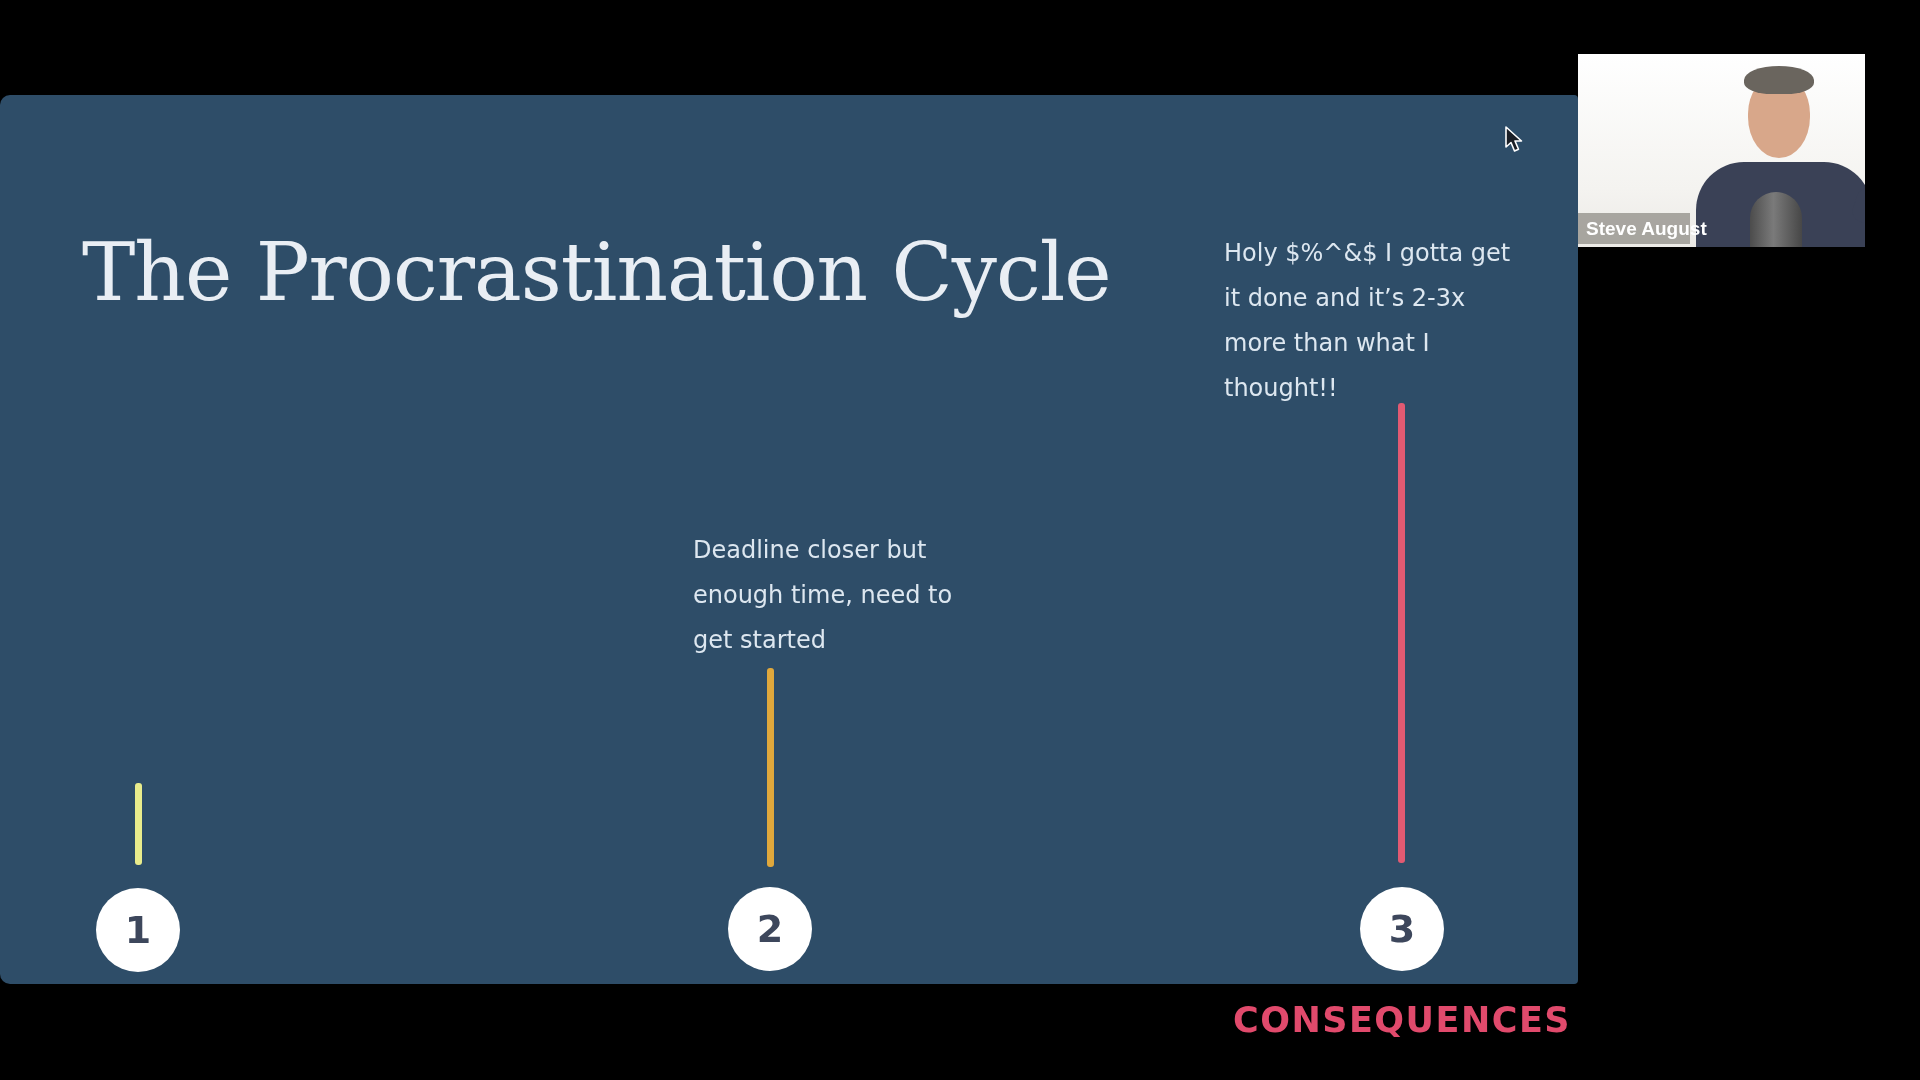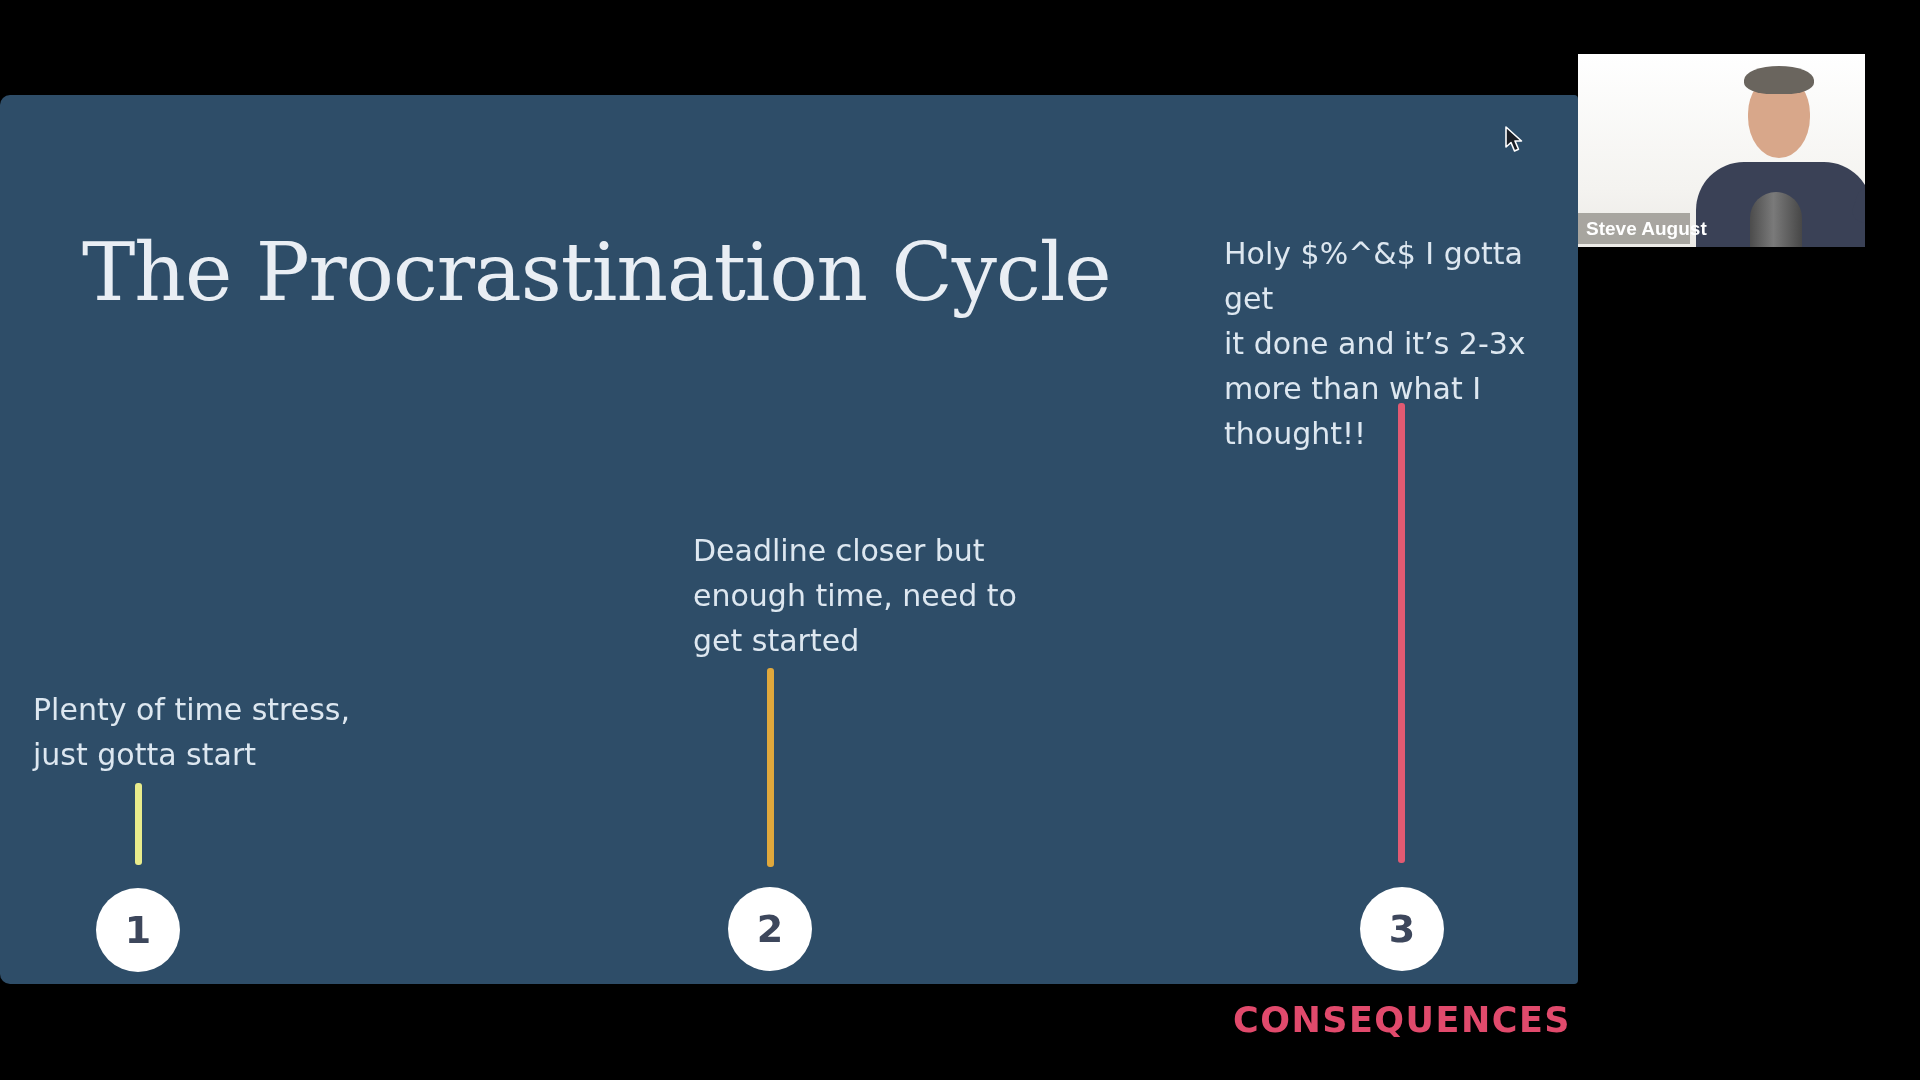--- a/index.html
+++ b/index.html
@@ -29,21 +29,21 @@
   .slide-subtitle{
     position:absolute;left:82px;top:258px;
     font-family:"DejaVu Serif", serif;
     font-weight:400;
     font-size:40px;line-height:48px;
     color:var(--subtitle-color,#c7d3de);
     white-space:nowrap;
   }
   .stage-label{
     position:absolute;
-    font-size:30px;line-height:45px;
+    font-size:24px;line-height:45px;
     color:var(--body-color,#dde7f0);
     white-space:pre-line;
   }
   .stage-label.s1{left:33px;top:592px;}
   .stage-label.s2{left:650px;top:433px;margin-left:43px;}
   .stage-label.s3{left:1224px;top:136px;}
 
   .stage-line{
     position:absolute;width:7px;border-radius:3px;
   }
@@ -118,22 +118,20 @@
   
   .cursor{position:absolute;left:1502px;top:126px;width:24px;height:28px;}
 </style>
 </head>
 <body>
 
 <div class="slide">
 
   <div class="slide-title">The Procrastination Cycle</div>
 
-  <div class="stage-label s1">Plenty of time stress,
-just gotta start</div>
   <div class="stage-line s1" style="height: 82px; background: rgb(233, 236, 140);"></div>
   <div class="stage-circle s1">
     <span>1</span>
   </div>
 
   <div class="stage-label s2">Deadline closer but
 enough time, need to
 get started</div>
   <div class="stage-line s2" style="height: 199px; background: rgb(224, 168, 60);"></div>
   <div class="stage-circle s2">

